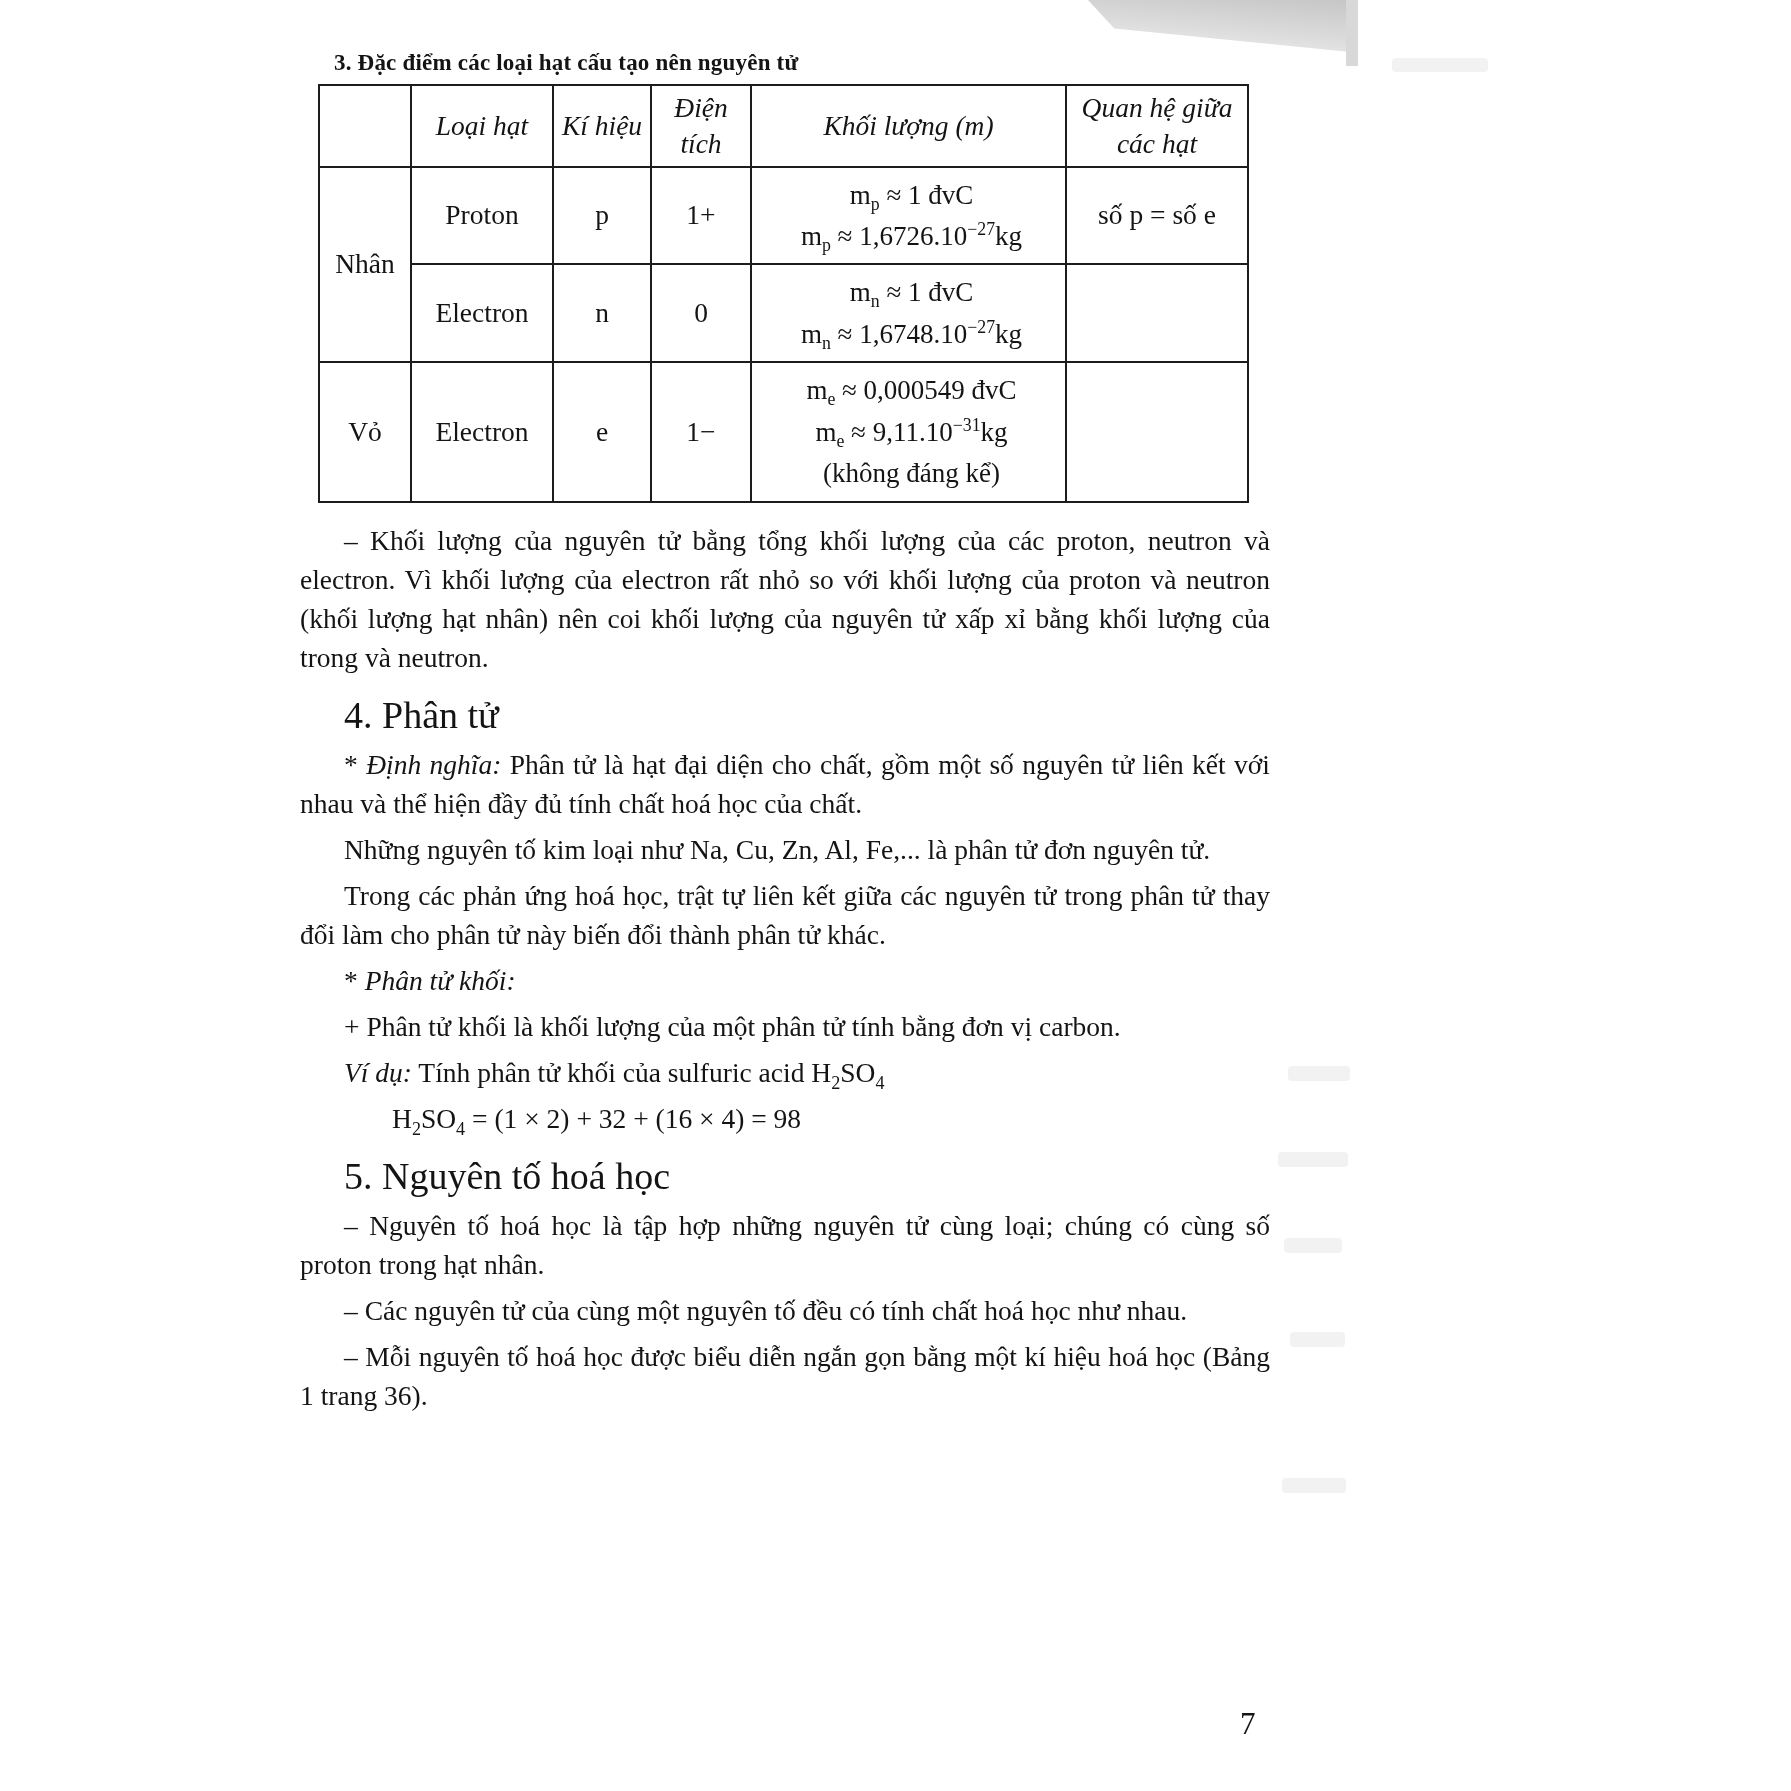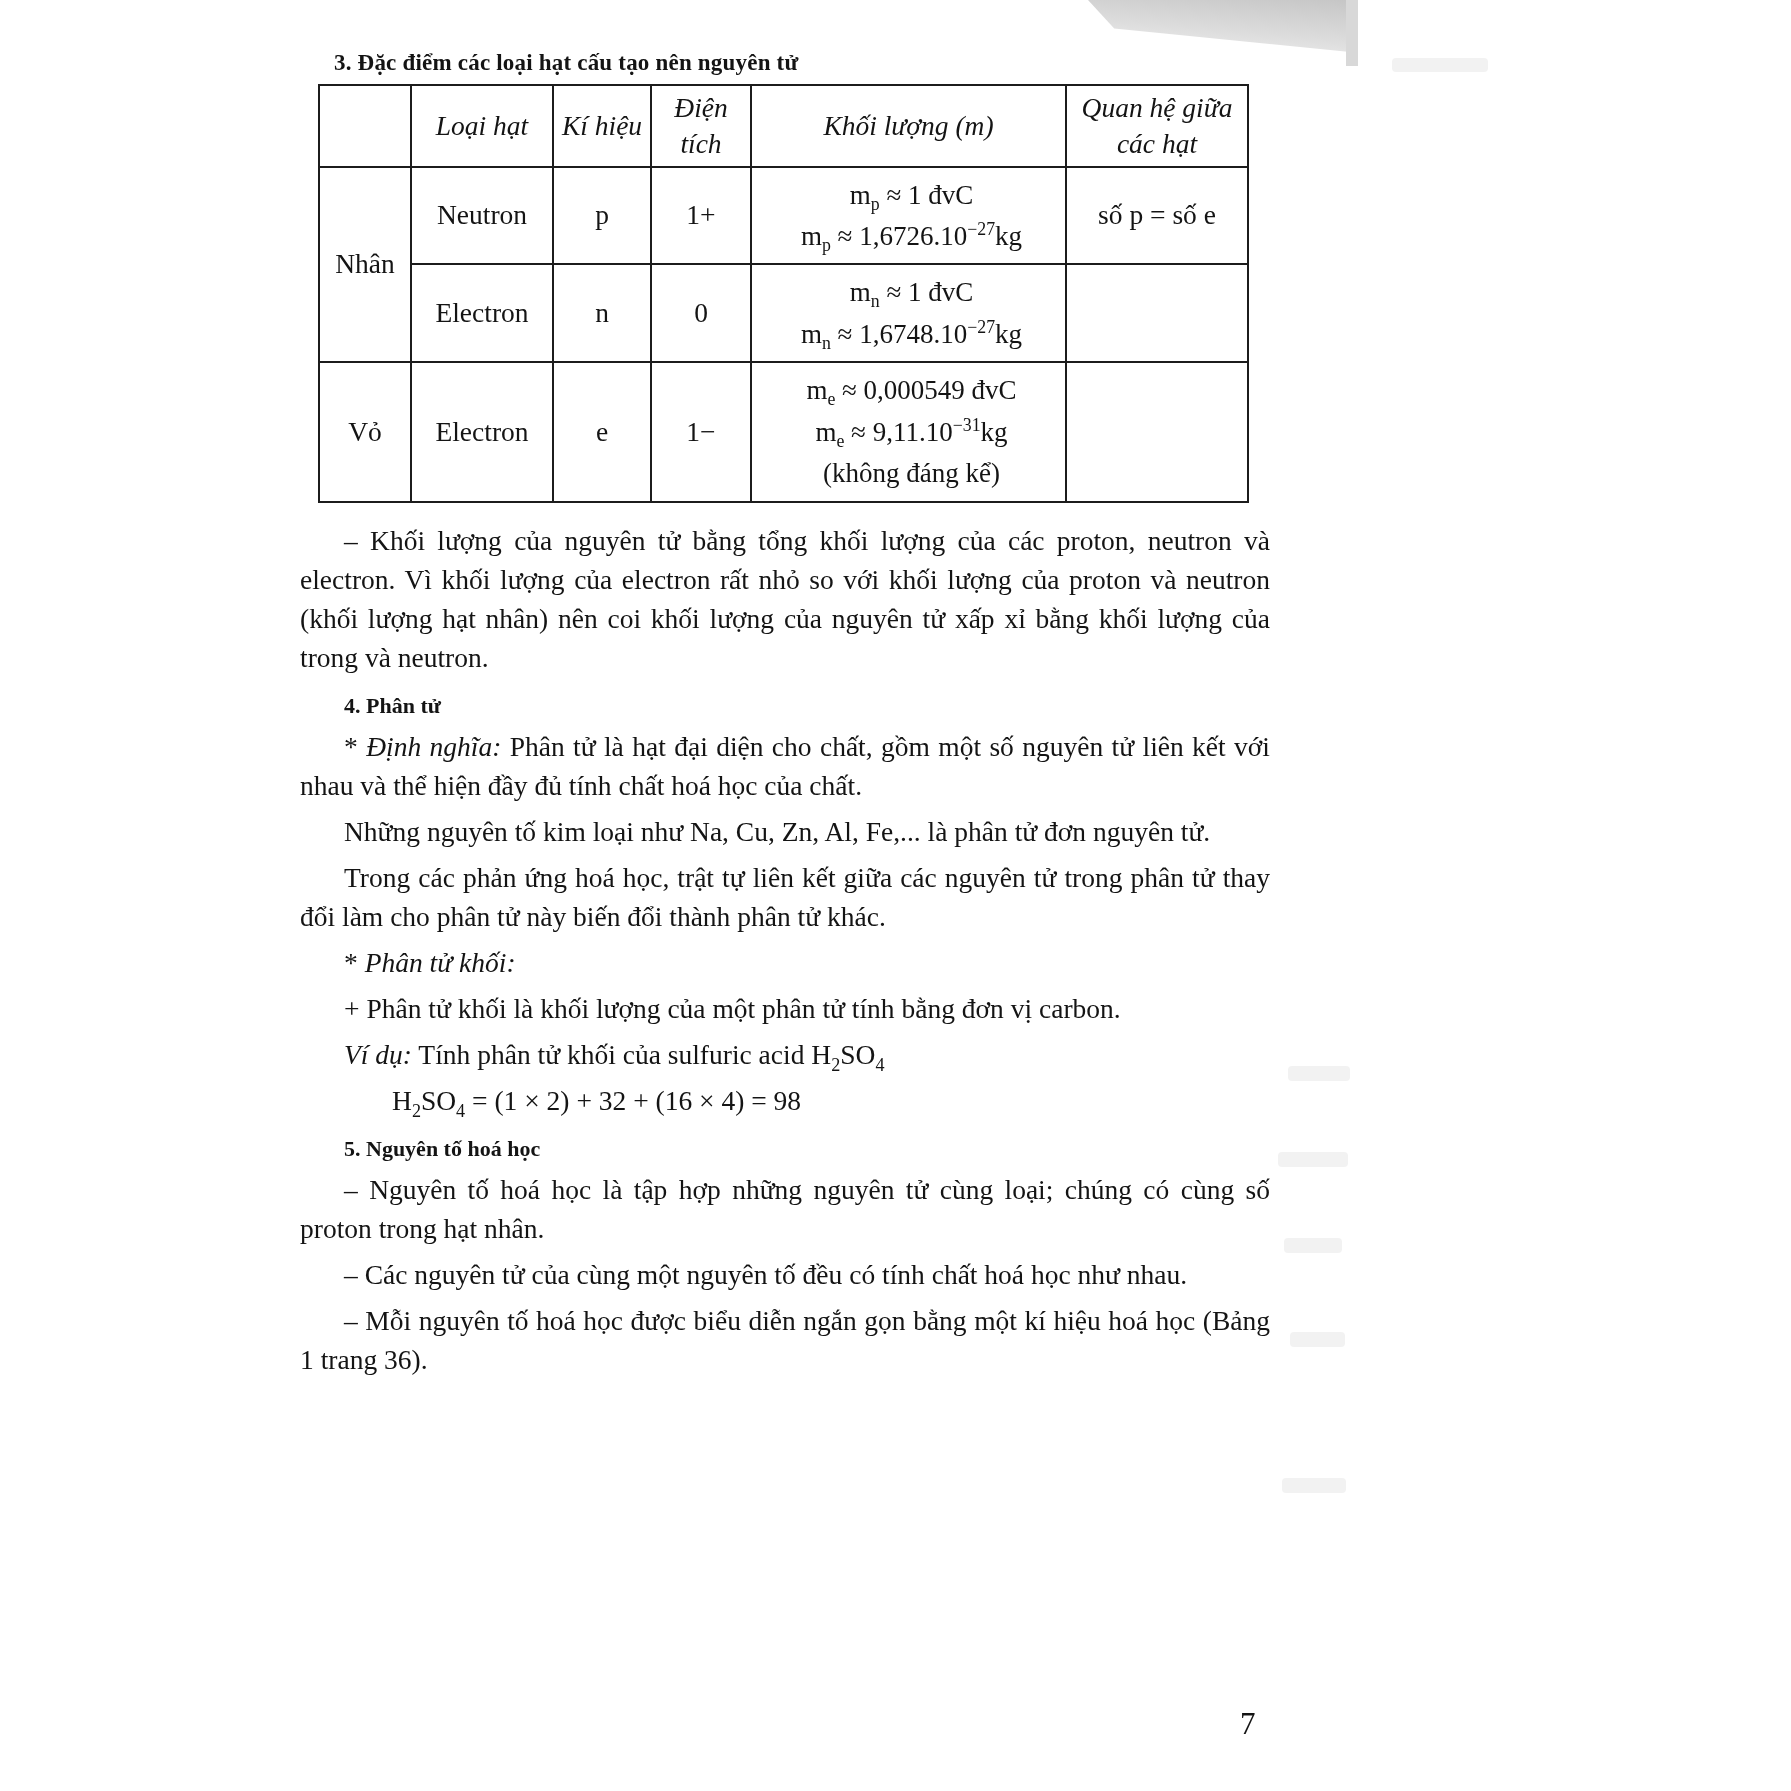--- a/index.html
+++ b/index.html
@@ -40,21 +40,21 @@
   .mass-cell { text-align: center; padding-left: 12px !important; }
   .mass-line { line-height: 1.35; margin: 5px 0; white-space: nowrap; font-size: 27px; }
   sub, sup { font-size: .66em; line-height: 0; }
 
   .body-text {
     font-size: 27.5px; line-height: 39px;
     text-align: justify; text-indent: 44px;
     margin: 7px 0;
   }
   .sec-heading {
-    font-size: 22px; font-weight: 700;
+    font-size: 38px; font-weight: 400;
     text-indent: 44px; margin: 16px 0 8px;
   }
   .no-justify { text-align: left; }
   .formula { text-indent: 92px; text-align: left; }
 
   .page-number {
     position: absolute; left: 1240px; top: 1706px;
     font-size: 31px;
   }
 
@@ -96,21 +96,21 @@
         <tr>
       <th></th>
       <th>Loại hạt</th>
       <th>Kí hiệu</th>
       <th>Điện tích</th>
       <th>Khối lượng (m)</th>
       <th>Quan hệ giữa các hạt</th>
     </tr>
     <tr class="row-proton">
       <td rowspan="2">Nhân</td>
-      <td>Neutron</td>
+      <td>Proton</td>
       <td>p</td>
       <td>1+</td>
       <td class="mass-cell">
         <div class="mass-line"><span>m</span><sub>p</sub><span> ≈ 1 đvC</span></div>
         <div class="mass-line"><span>m</span><sub>p</sub><span> ≈ 1,6726.10</span><sup>−27</sup><span>kg</span></div>
       </td>
       <td>số p = số e</td>
     </tr>
     <tr class="row-neutron">
       <td>Electron</td>

